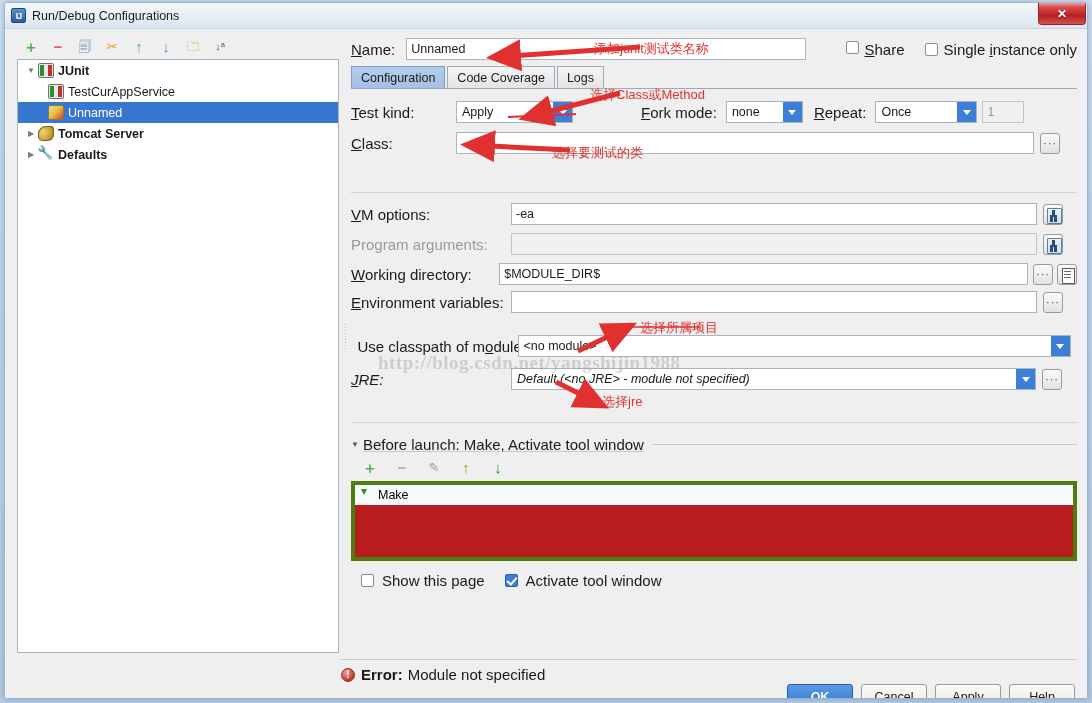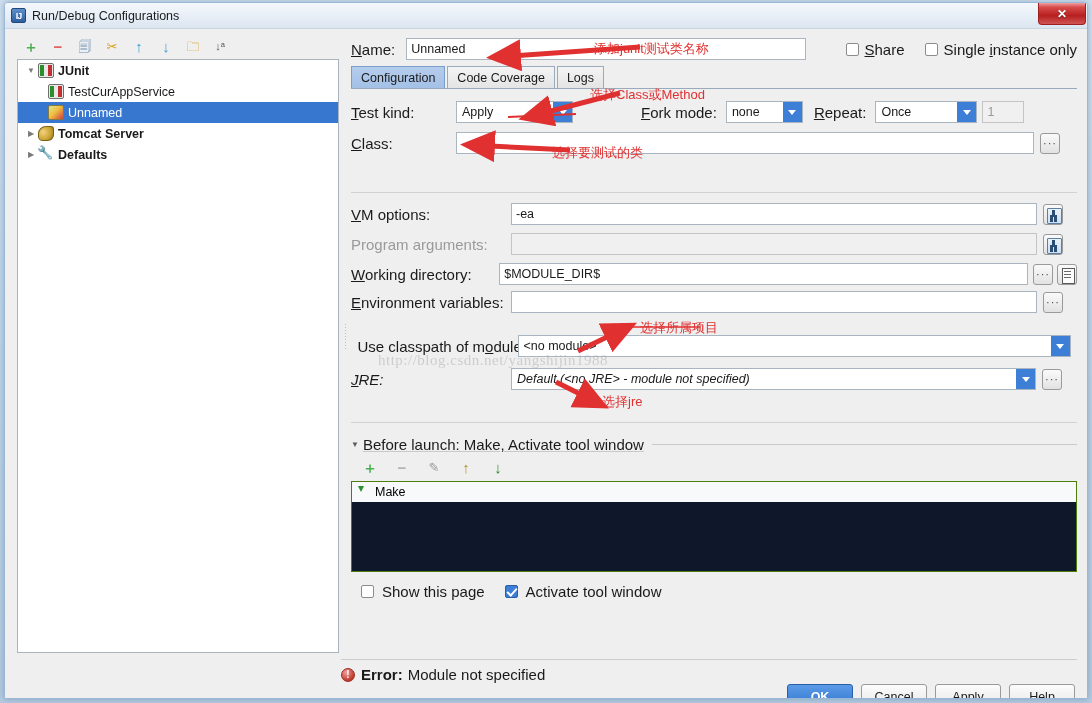--- a/index.html
+++ b/index.html
@@ -325,23 +325,23 @@
     font-size: 8px; color: #5a5a5a; margin-right: 4px;
   }
   .bl-header .line {
     flex: 1; height: 1px; background: #c9c9c9; margin-left: 8px;
   }
   .bl-toolbar {
     display: flex; align-items: center; gap: 14px;
     height: 24px; padding-left: 10px; margin-top: 2px;
   }
   .bl-list {
-    height: 91px;
-    border: 1px solid #4d7c0f;
-    background: #0f172a;
+    height: 80px;
+    border: 4px solid #4d7c0f;
+    background: #b91c1c;
     margin-top: 2px;
   }
   .bl-item {
     display: flex; align-items: center;
     height: 20px; padding-left: 6px;
     background: #f7f9fb;
     font-size: 12.5px;
   }
   .bl-item .mk-ic {
     width: 13px; height: 14px; margin-right: 4px;
@@ -404,26 +404,27 @@
     color: #e03030;
     font-size: 13px;
     white-space: nowrap;
     pointer-events: none;
     font-family: "Liberation Sans", sans-serif;
   }
   .arrow-svg { position: absolute; pointer-events: none; }
   .watermark {
     position: absolute;
     left: 378px; top: 352px;
-    font-size: 15px;
+    font-size: 19px;
     color: rgba(150,150,150,.38);
     font-family: "Liberation Serif", serif;
     letter-spacing: .5px;
     white-space: nowrap;
     pointer-events: none;
+    font-weight: bold;
   }
 </style>
 </head>
 <body>
 
 <div id="root">
   <div class="window">
 
     <div class="titlebar">
       <div class="title-icon">IJ</div>
@@ -474,21 +475,21 @@
 
       <div class="splitter">
           <i></i>
         </div>
 
       <div class="rightpane">
 
         <div class="row name-row">
           <span class="lbl"><span class="u">N</span>ame:</span>
           <div class="txt" style="width:430px; margin-left:11px;">Unnamed</div>
-          <div style="display:flex;align-items:center;gap:6px;margin-left:40px;">
+          <div style="display:flex;align-items:flex-start;gap:6px;margin-left:40px;">
             <span class="cbx"></span>
             <span class="lbl"><span class="u">S</span>hare</span>
           </div>
           <div style="display:flex;align-items:center;gap:6px;margin-left:20px;">
             <span class="cbx"></span>
             <span class="lbl">Single <span class="u">i</span>nstance only</span>
           </div>
         </div>
 
         <div class="tabs">

